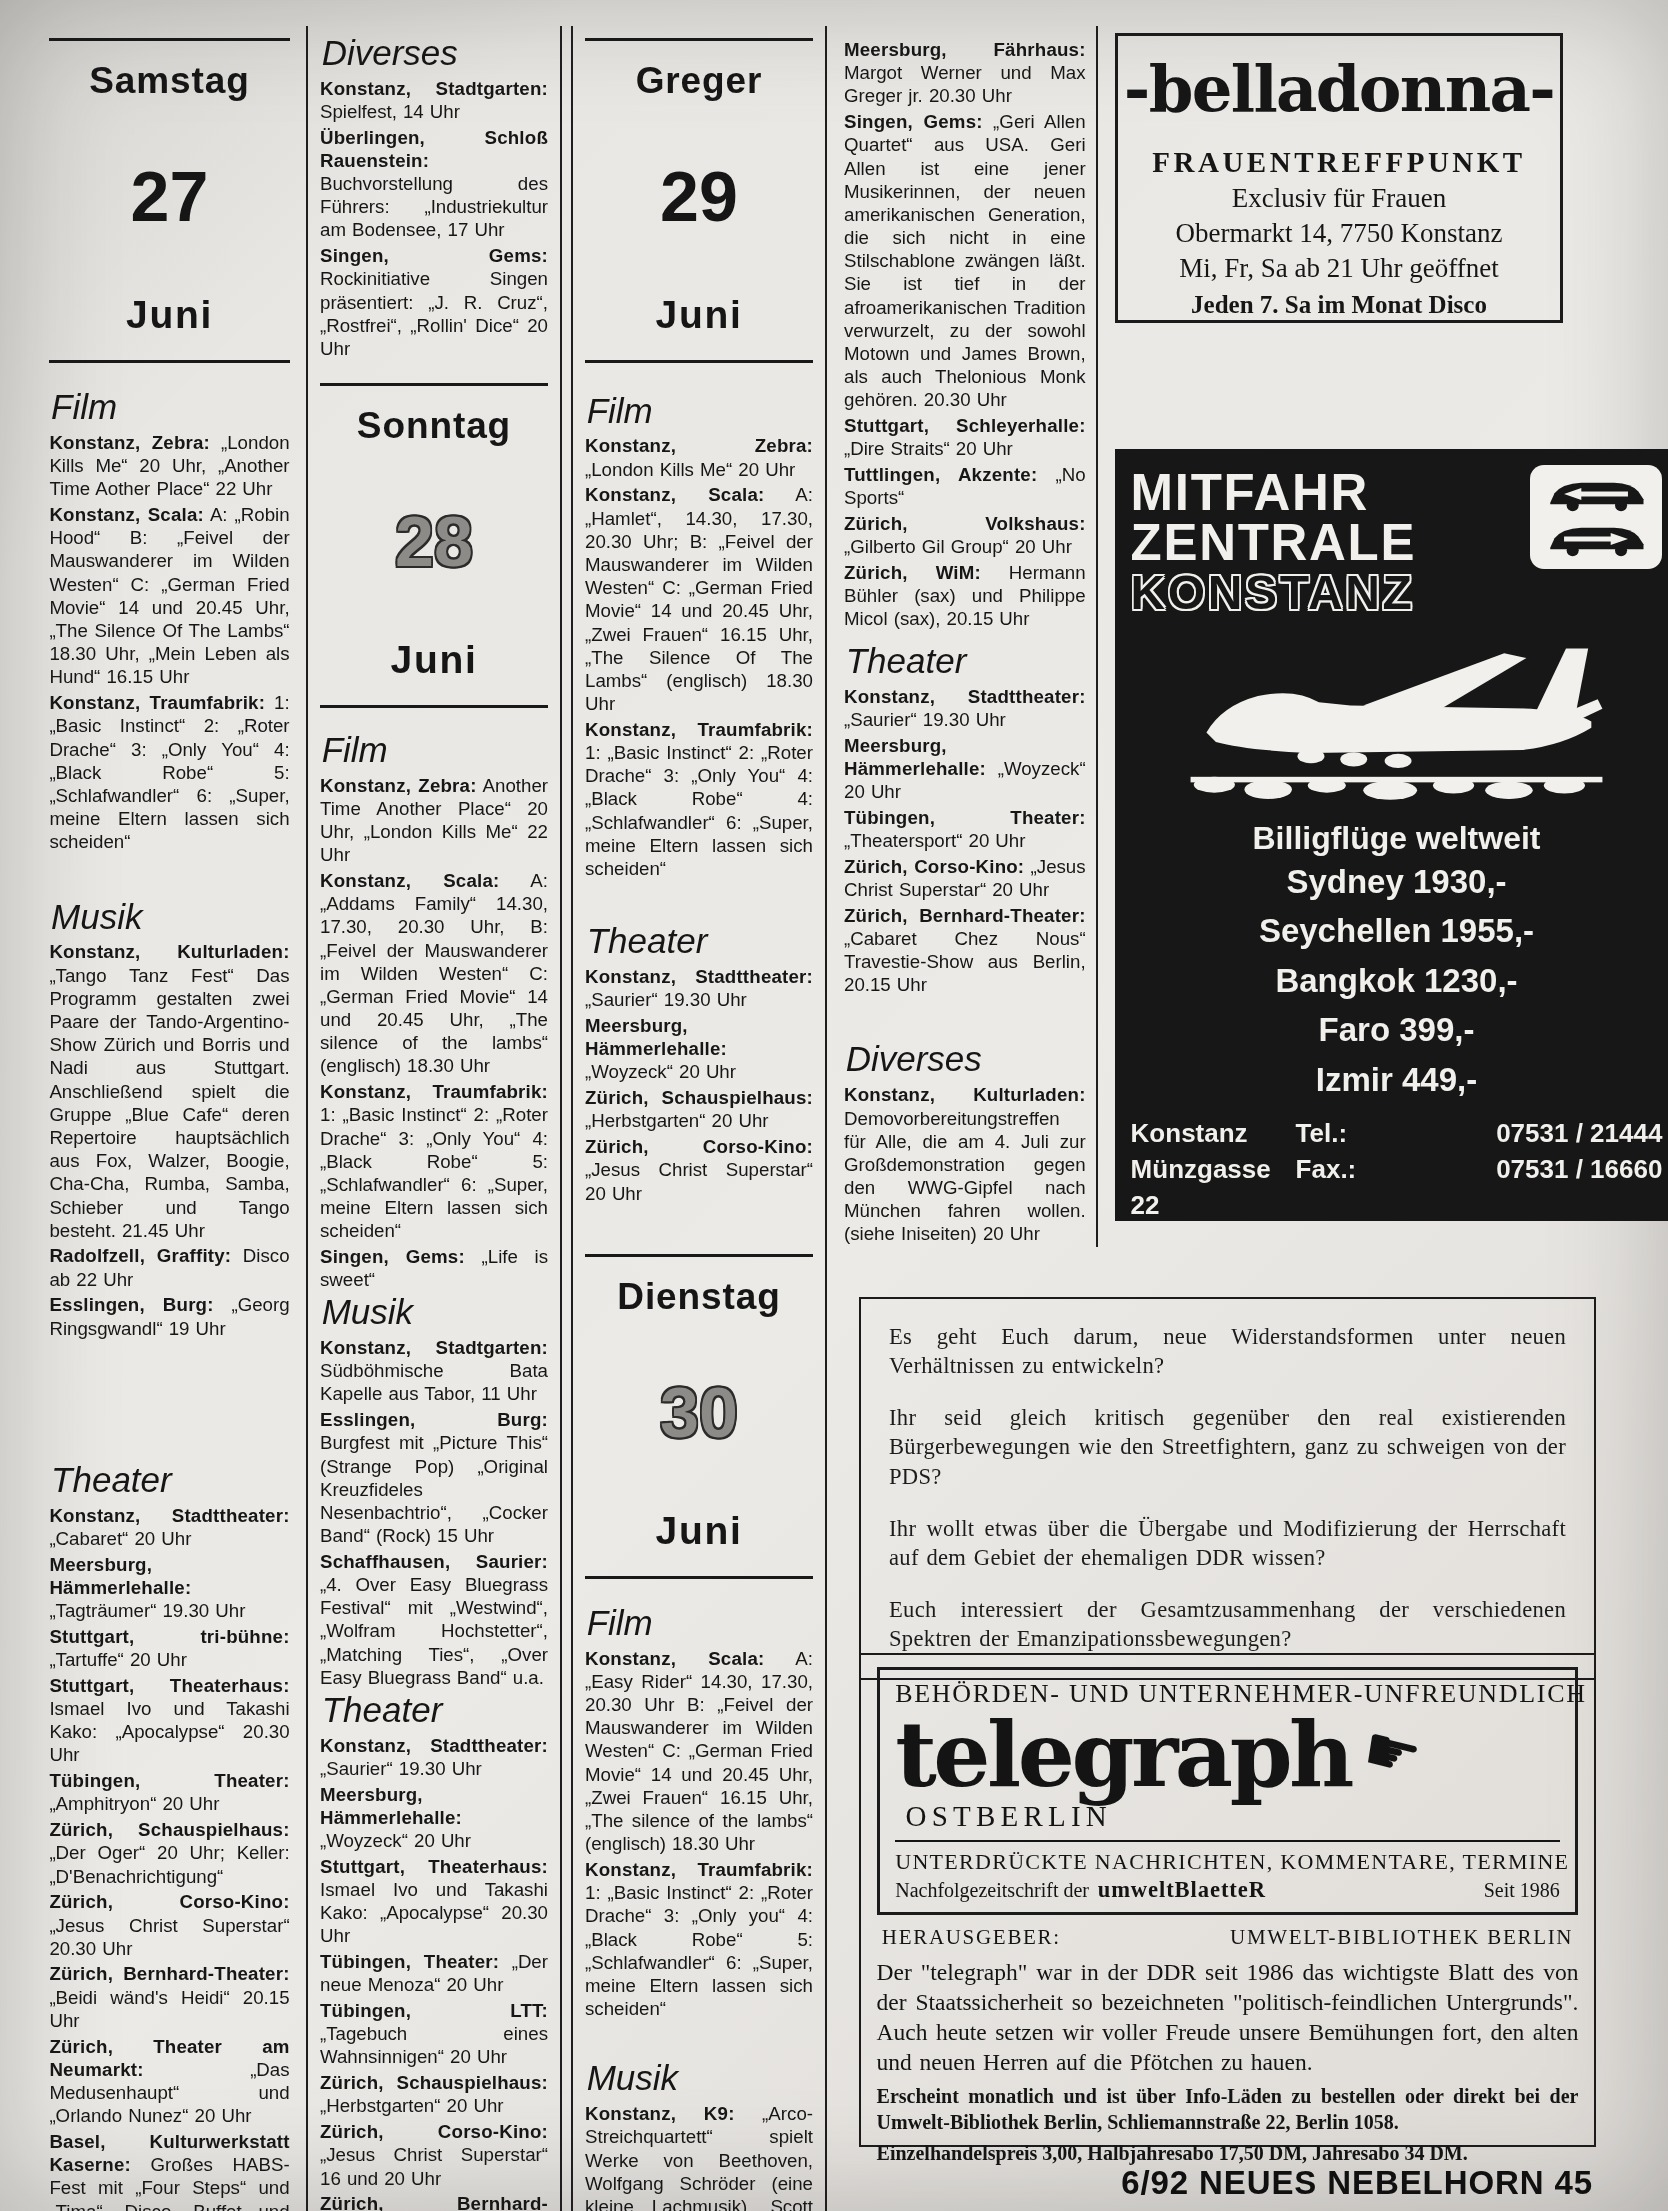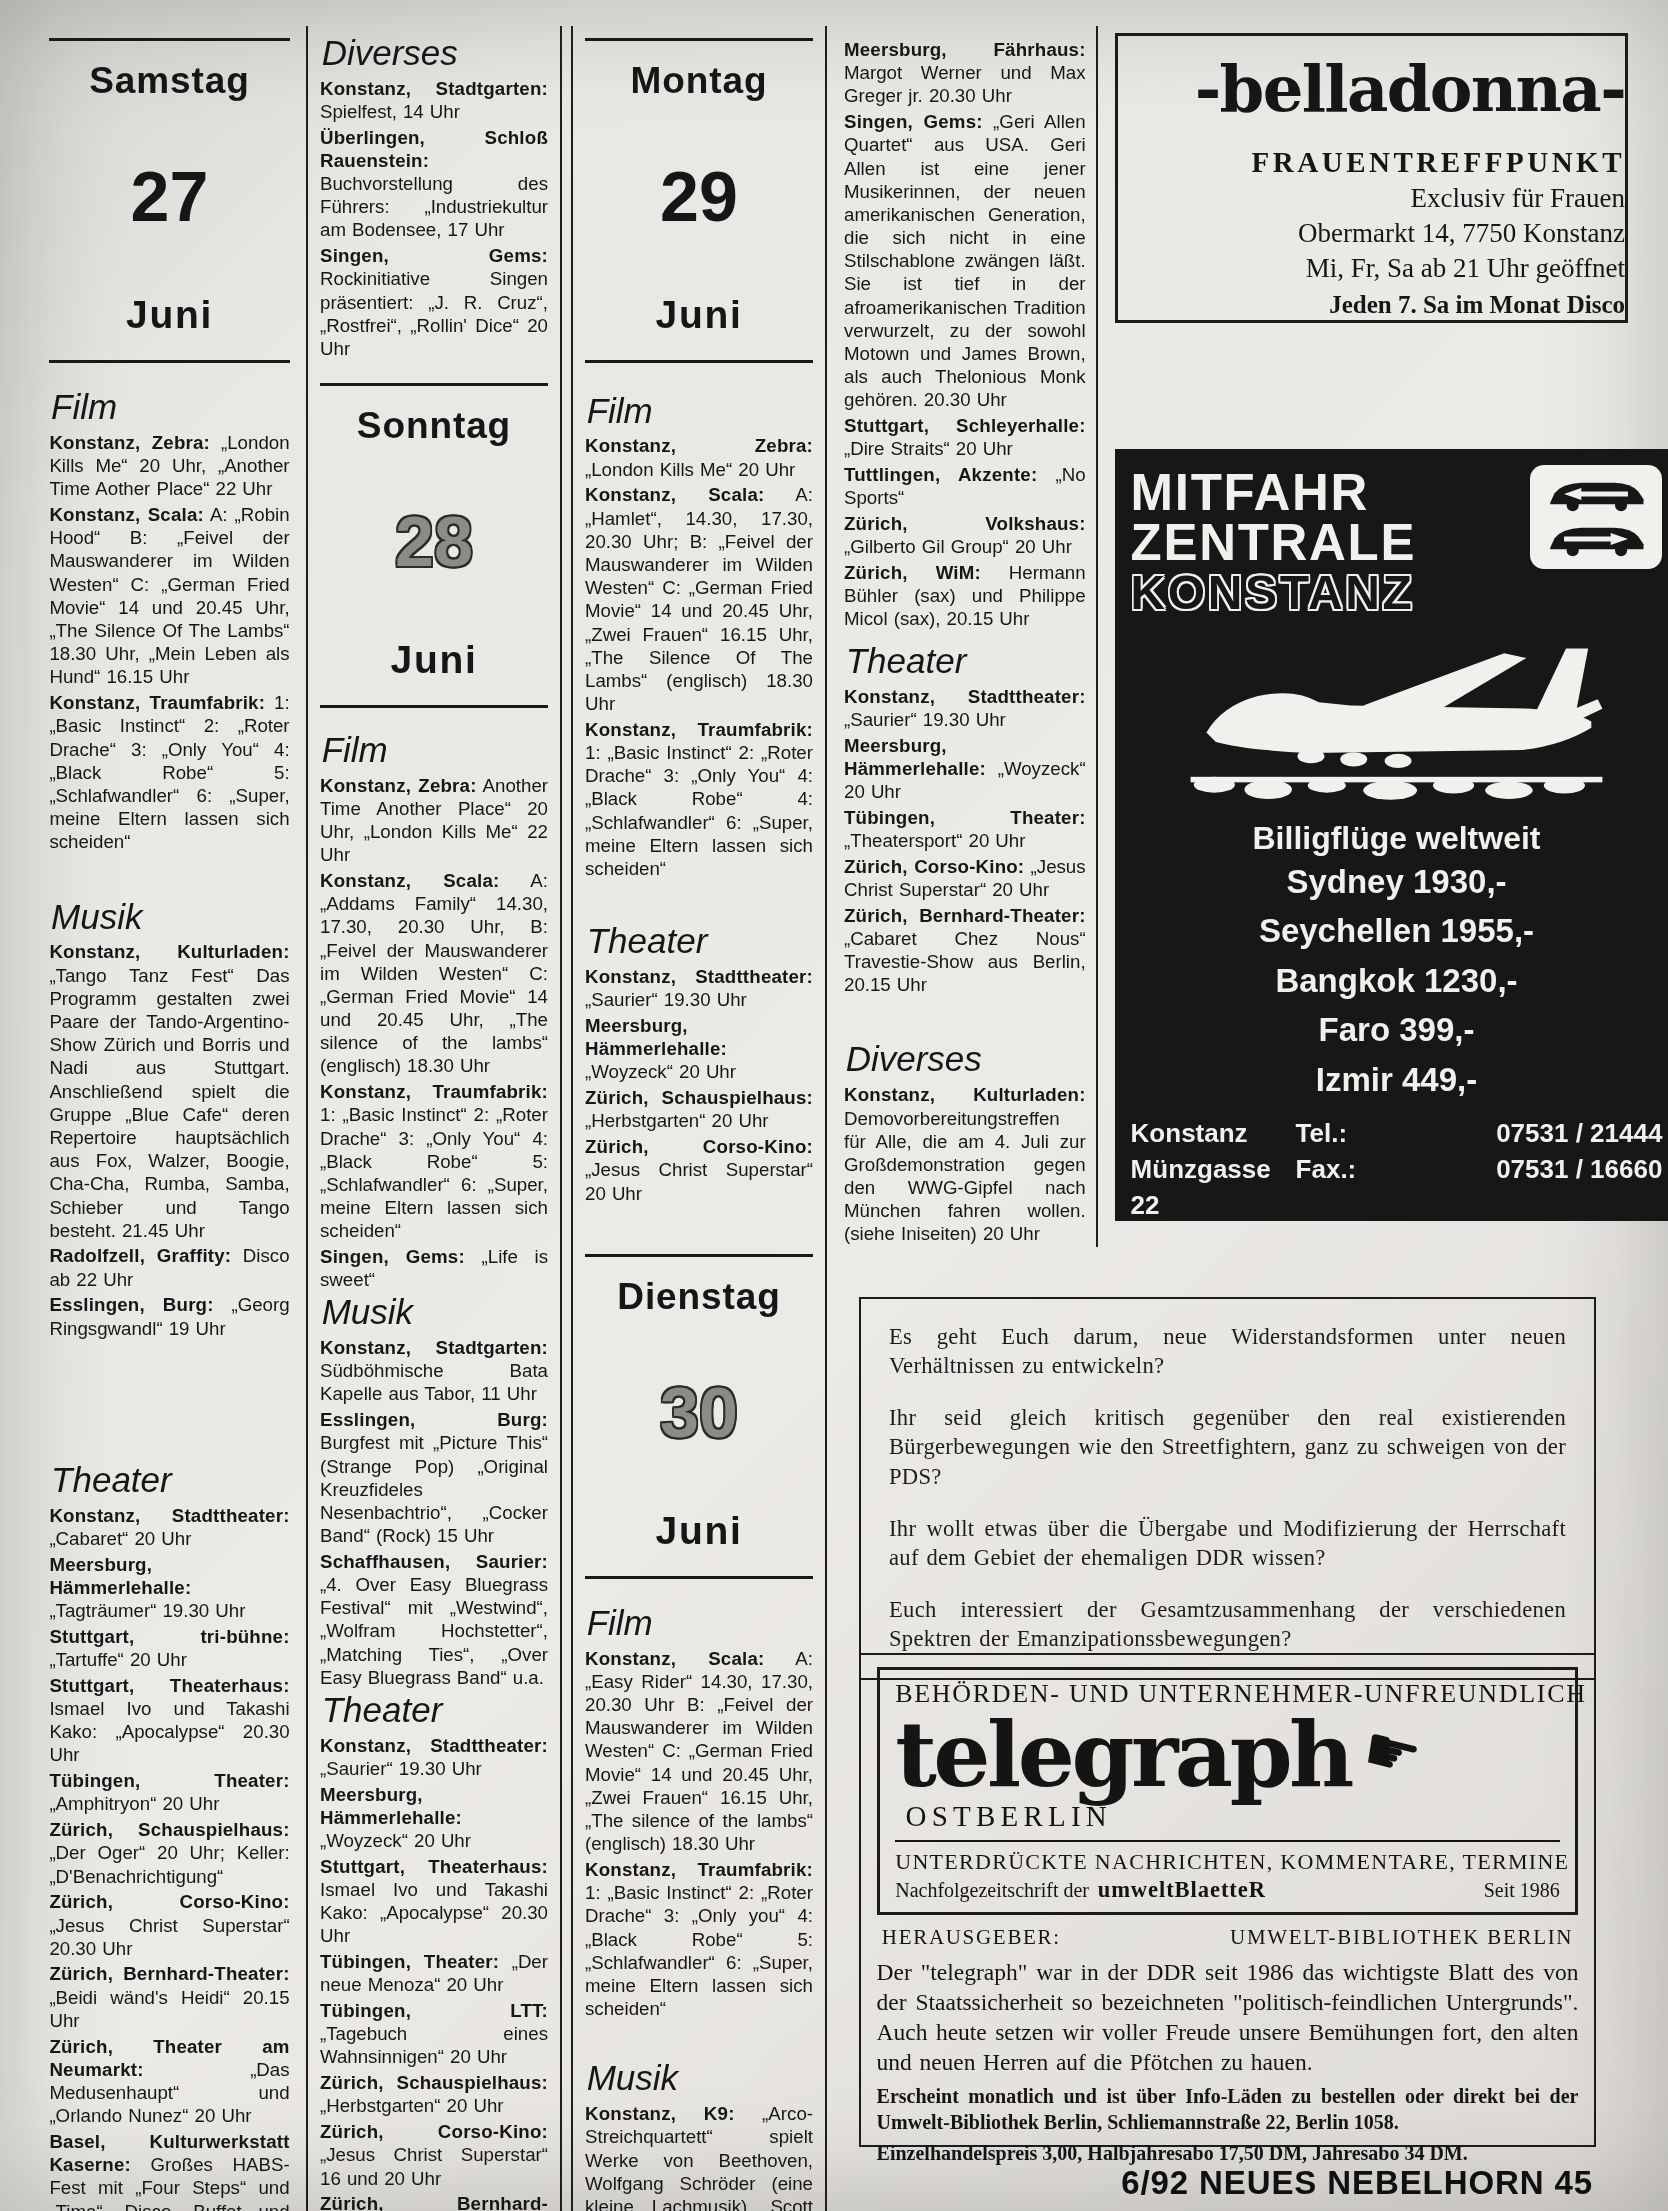--- a/index.html
+++ b/index.html
@@ -17,21 +17,21 @@
   .col-3{left:830px;width:268px;padding:12px 10.4px 0 14px;border-right:2.6px solid #1e1e1e;height:1221px;}
   .day{ text-align:center;border-top:3.5px solid #191919;border-bottom:3.5px solid #191919;padding:21px 0 26px;margin-bottom:5.2px;}
   .dname{font-weight:700;font-size:37px;line-height:1;letter-spacing:0.9px;}
   .dnum{font-weight:700;font-size:70px;line-height:1;margin:63px 0;}
   .dnum.hollow{color:#8d8b87;text-shadow:-1.7px -1.7px 0 #2b2b2b,1.7px -1.7px 0 #2b2b2b,-1.7px 1.7px 0 #2b2b2b,1.7px 1.7px 0 #2b2b2b,0 -1.7px 0 #2b2b2b,0 1.7px 0 #2b2b2b,-1.7px 0 0 #2b2b2b,1.7px 0 0 #2b2b2b;}
   .dmonth{font-weight:700;font-size:39px;line-height:1;letter-spacing:1.7px;}
   .sec{font-style:italic;font-weight:400;font-size:35px;line-height:1.05;margin:22.6px 0 5.2px 1.7px;}
   .entry{font-size:18.7px;line-height:1.24;text-align:justify;margin:0 0 2.6px;word-spacing:0.9px;}
   .entry b{letter-spacing:0.2px;}
   
-  .bella{position:absolute;left:1115px;top:33px;width:513px;height:290px;border:3.5px solid #1b1b1b;box-sizing:border-box;text-align:right;font-family:"Liberation Serif",serif;padding-top:21px;}
+  .bella{position:absolute;left:1115px;top:33px;width:448px;height:290px;border:3.5px solid #1b1b1b;box-sizing:border-box;text-align:center;font-family:"Liberation Serif",serif;padding-top:21px;}
   .bella-logo{font-family:"DejaVu Serif",serif;font-weight:700;font-size:64px;line-height:1;letter-spacing:-1.7px;margin-bottom:22.6px;}
   .bella-l1{font-weight:700;font-size:29px;letter-spacing:3.5px;line-height:1.3;}
   .bella-l2{font-size:27px;line-height:1.3;}
   .bella-l3{font-size:27px;line-height:1.3;}
   .bella-l4{font-size:27px;line-height:1.3;}
   .bella-l5{font-weight:700;font-size:25px;line-height:1.45;}
   
   .mitfahr{position:absolute;left:1115px;top:449px;width:563px;height:772px;background:#171717;color:#f2f0ec;box-sizing:border-box;padding:15.6px 15.6px 12px;}
   .mz-head{display:flex;align-items:flex-start;}
   .mz-names{flex:1;padding-top:3.5px;}
@@ -125,21 +125,21 @@
       <p class="entry"><b>Meersburg, Hämmerlehalle:</b> „Woyzeck“ 20 Uhr</p>
       <p class="entry"><b>Stuttgart, Theaterhaus:</b> Ismael Ivo und Takashi Kako: „Apocalypse“ 20.30 Uhr</p>
       <p class="entry"><b>Tübingen, Theater:</b> „Der neue Menoza“ 20 Uhr</p>
       <p class="entry"><b>Tübingen, LTT:</b> „Tagebuch eines Wahnsinnigen“ 20 Uhr</p>
       <p class="entry"><b>Zürich, Schauspielhaus:</b> „Herbstgarten“ 20 Uhr</p>
       <p class="entry"><b>Zürich, Corso-Kino:</b> „Jesus Christ Superstar“ 16 und 20 Uhr</p>
       <p class="entry"><b>Zürich, Bernhard-Theater:</b> „Beidi wänd's Heidi“ 20.15 Uhr</p>
     </div>
   <div class="col col-2">
       <div class="day">
-        <div class="dname">Montag</div>
+        <div class="dname">Greger</div>
         <div class="dnum">29</div>
         <div class="dmonth">Juni</div>
       </div>
       <div class="sec" style="margin-top: 29.5px;">Film</div>
       <p class="entry"><b>Konstanz, Zebra:</b> „London Kills Me“ 20 Uhr</p>
       <p class="entry"><b>Konstanz, Scala:</b> A: „Hamlet“, 14.30, 17.30, 20.30 Uhr; B: „Feivel der Mauswanderer im Wilden Westen“ C: „German Fried Movie“ 14 und 20.45 Uhr, „Zwei Frauen“ 16.15 Uhr, „The Silence Of The Lambs“ (englisch) 18.30 Uhr</p>
       <p class="entry"><b>Konstanz, Traumfabrik:</b> 1: „Basic Instinct“ 2: „Roter Drache“ 3: „Only You“ 4: „Black Robe“ 4: „Schlafwandler“ 6: „Super, meine Eltern lassen sich scheiden“</p>
       <div class="sec" style="margin-top: 43px;">Theater</div>
       <p class="entry"><b>Konstanz, Stadttheater:</b> „Saurier“ 19.30 Uhr</p>
       <p class="entry"><b>Meersburg, Hämmerlehalle:</b> „Woyzeck“ 20 Uhr</p>

